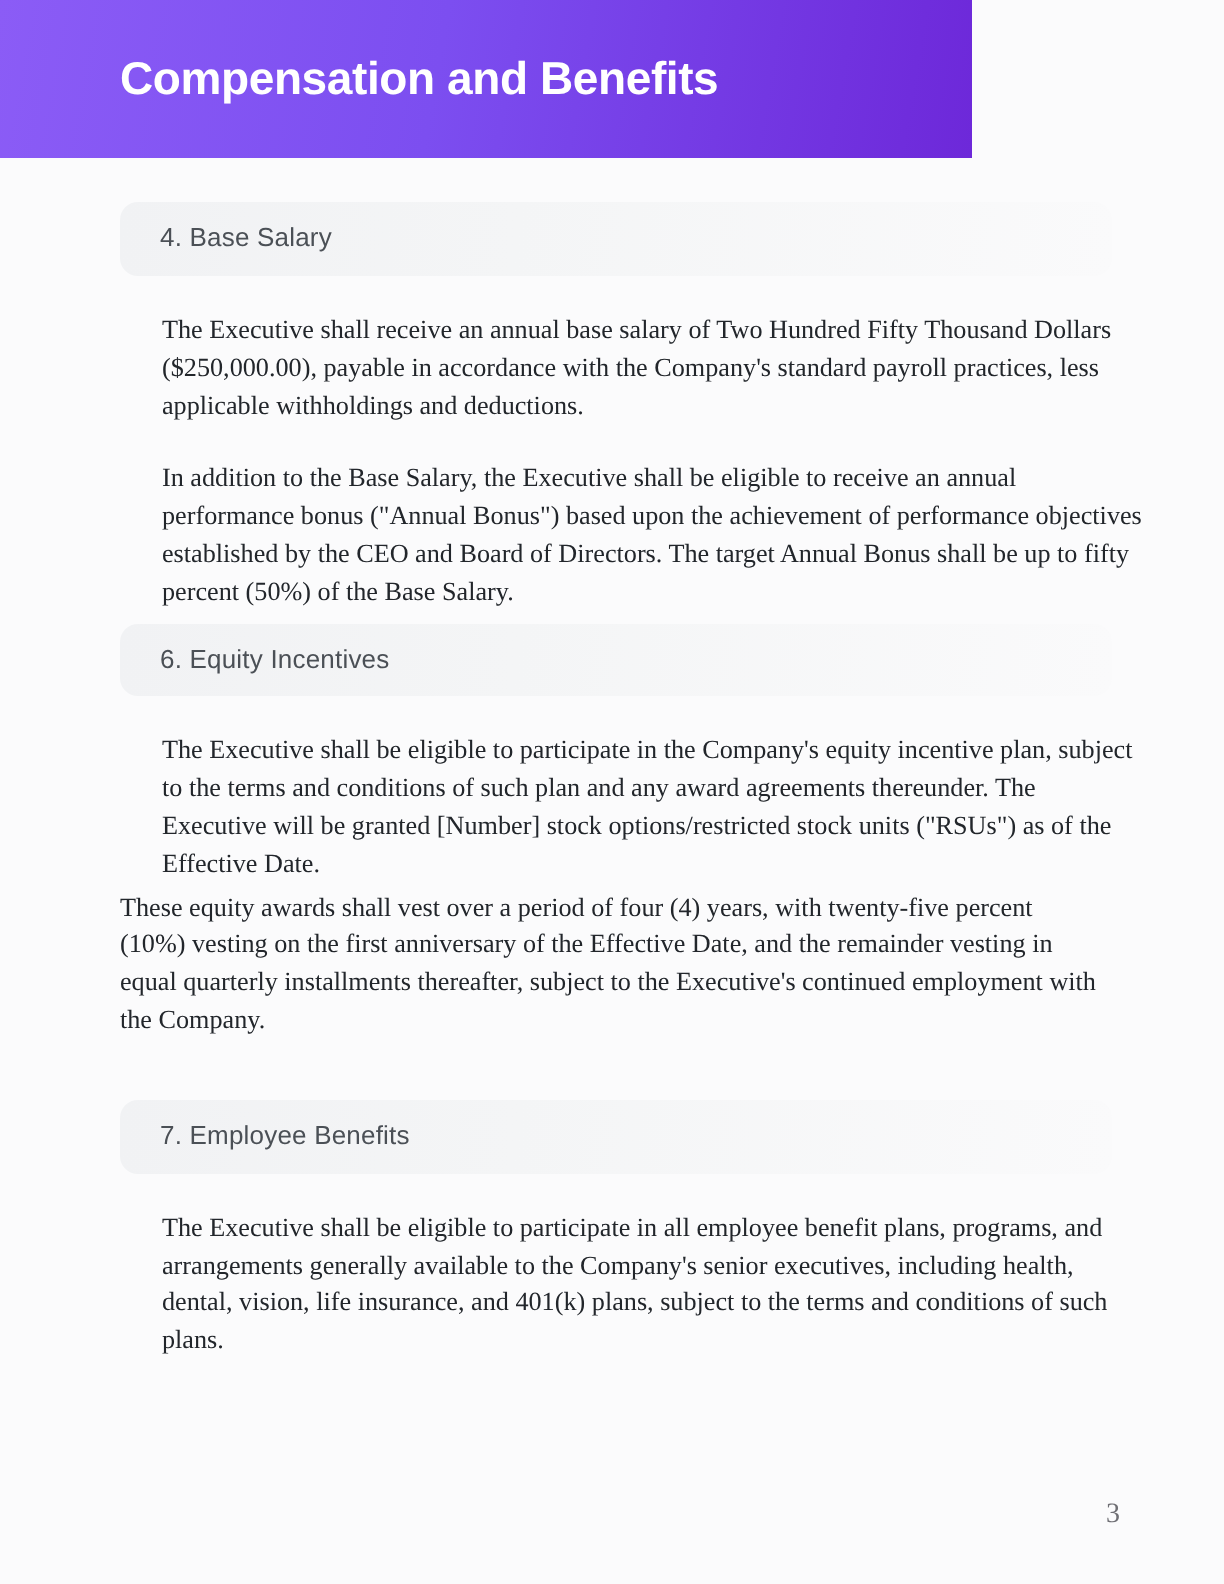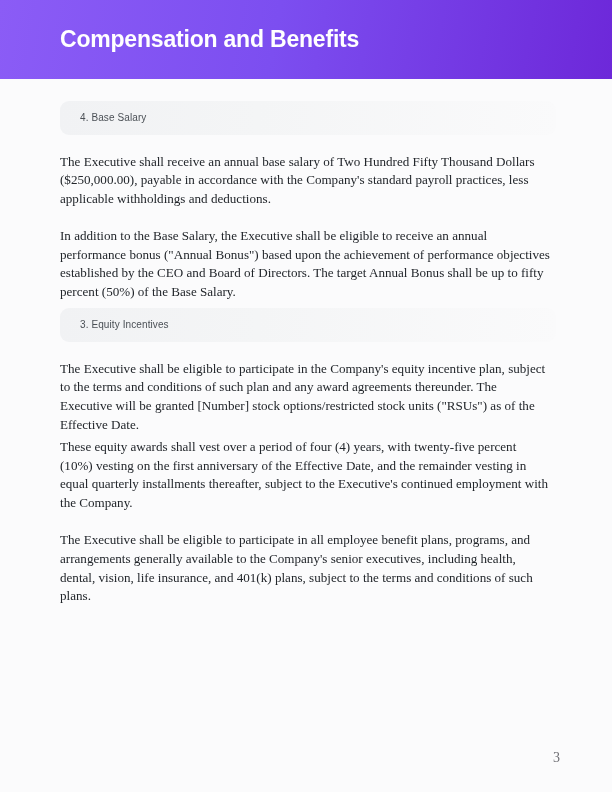--- a/index.html
+++ b/index.html
@@ -20,21 +20,21 @@
     width: 612px;
     height: 792px;
     box-sizing: border-box;
   }
 
   
   .doc-header {
     position: absolute;
     top: 0;
     left: 0;
-    width: 612px;
+    width: 486px;
     height: 79px;
     background: linear-gradient(100deg, #8b5cf6 0%, #7c4ef0 45%, #6d28d9 100%);
     display: flex;
     align-items: center;
     box-sizing: border-box;
     padding-left: 60px;
   }
   .doc-header-title {
     font-family: "Liberation Sans", sans-serif;
     font-size: 23px;
@@ -60,21 +60,21 @@
     box-sizing: border-box;
     width: 496px;
     background: linear-gradient(95deg, #f1f2f4 0%, #f4f5f6 40%, #fafafb 100%);
     border-radius: 9px;
     padding: 11px 0 11px 20px;
     display: flex;
     align-items: center;
   }
   .section-head-title {
     font-family: "Liberation Sans", sans-serif;
-    font-size: 10px;
+    font-size: 13px;
     font-weight: normal;
     color: #4b5056;
     line-height: 1.15;
     letter-spacing: 0.1px;
   }
 
   
   .para {
     font-family: "Liberation Serif", serif;
     font-size: 13.1px;
@@ -82,21 +82,21 @@
     color: #22262b;
     text-align: left;
     margin: 0;
     width: 492px;
   }
 
   
   .gap-before-head-lg { margin-top: 34px; }
   .gap-before-head-md { margin-top: 30px; }
   .gap-before-head-sm { margin-top: 6px; }
-  .gap-after-head { margin-top: 18px; }
+  .gap-after-head { margin-top: 18px; margin-left: 21px; }
   .gap-para { margin-top: 3px; }
 
   .first-head { margin-top: 22px; }
 
   
   .page-number {
     position: absolute;
     right: 52px;
     bottom: 27px;
     font-family: "Liberation Serif", serif;
@@ -117,24 +117,27 @@
   <div class="content">
 
     <div class="section-head first-head">
       <span class="section-head-title">4. Base Salary</span>
     </div>
     <p class="para gap-after-head">The Executive shall receive an annual base salary of Two Hundred Fifty Thousand Dollars ($250,000.00), payable in accordance with the Company's standard payroll practices, less applicable withholdings and deductions.</p>
 
     <p class="para gap-after-head">In addition to the Base Salary, the Executive shall be eligible to receive an annual performance bonus ("Annual Bonus") based upon the achievement of performance objectives established by the CEO and Board of Directors. The target Annual Bonus shall be up to fifty percent (50%) of the Base Salary.</p>
 
     <div class="section-head gap-before-head-sm">
-      <span class="section-head-title">3. Equity Incentives</span>
+      <span class="section-head-title">6. Equity Incentives</span>
     </div>
     <p class="para gap-after-head">The Executive shall be eligible to participate in the Company's equity incentive plan, subject to the terms and conditions of such plan and any award agreements thereunder. The Executive will be granted [Number] stock options/restricted stock units ("RSUs") as of the Effective Date.</p>
     <p class="para gap-para">These equity awards shall vest over a period of four (4) years, with twenty-five percent (10%) vesting on the first anniversary of the Effective Date, and the remainder vesting in equal quarterly installments thereafter, subject to the Executive's continued employment with the Company.</p>
 
+    <div class="section-head gap-before-head-md">
+      <span class="section-head-title">7. Employee Benefits</span>
+    </div>
     <p class="para gap-after-head">The Executive shall be eligible to participate in all employee benefit plans, programs, and arrangements generally available to the Company's senior executives, including health, dental, vision, life insurance, and 401(k) plans, subject to the terms and conditions of such plans.</p>
 
   </div>
 
   <div class="page-number">3</div>
 
 </div>
 
 </body></html>

